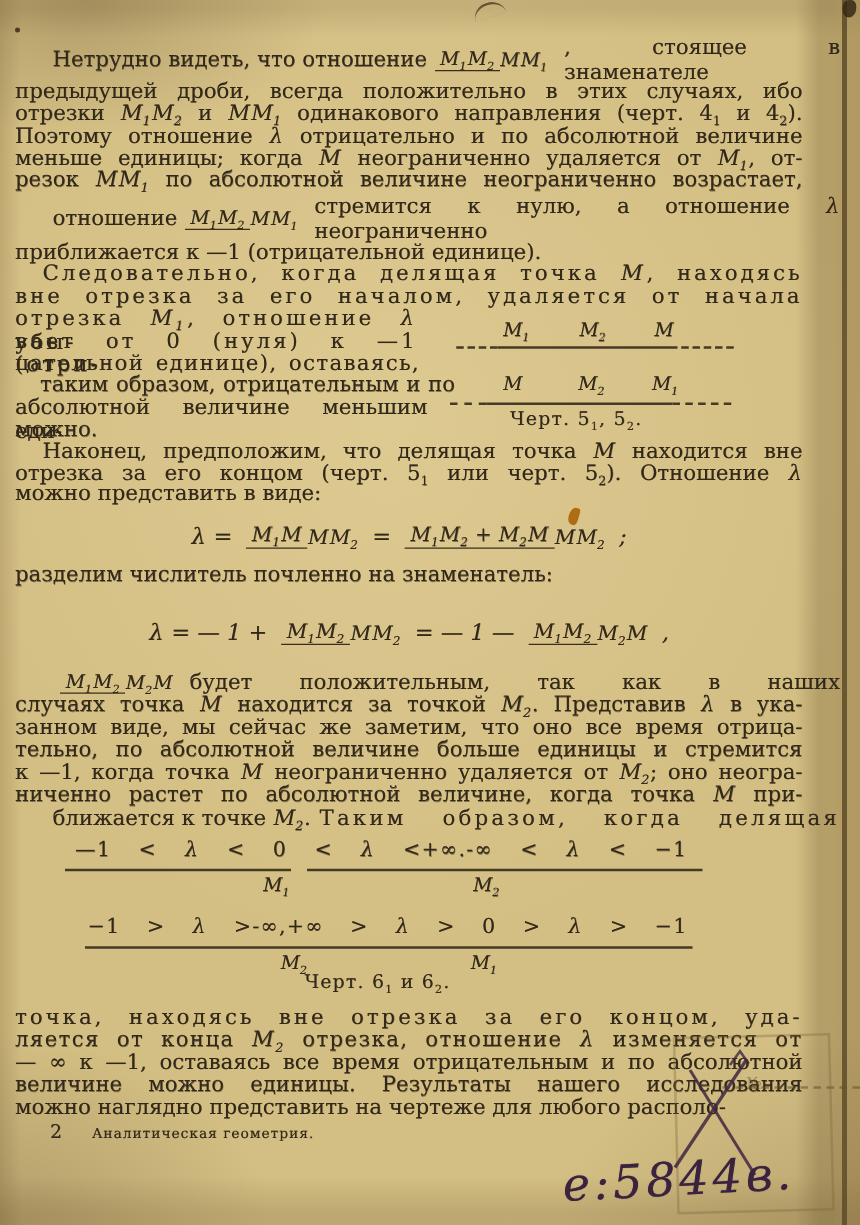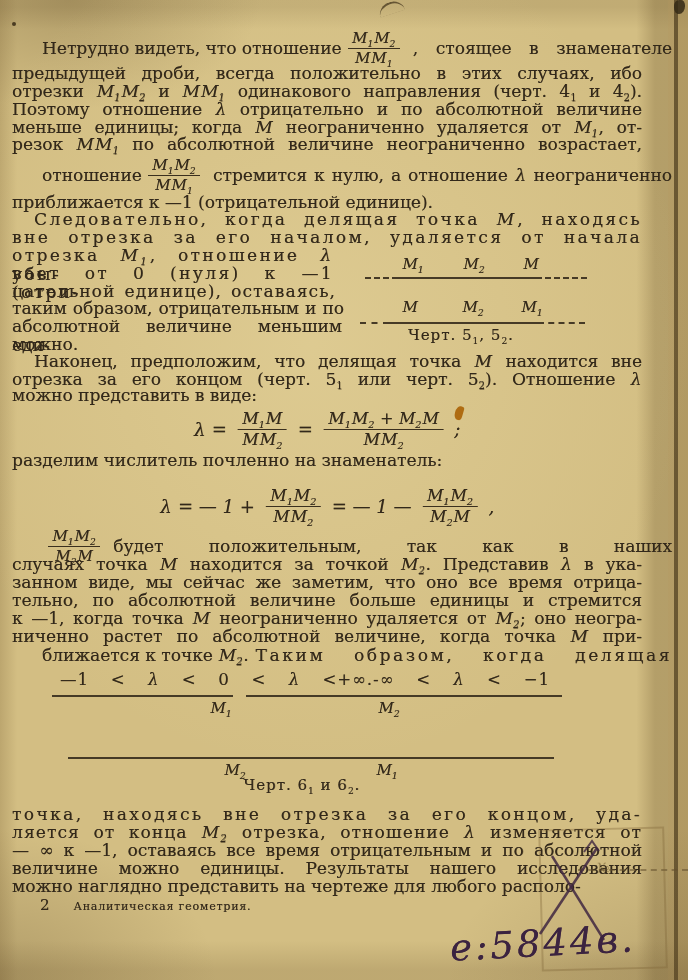--- a/index.html
+++ b/index.html
@@ -18,25 +18,25 @@
       #d3be83;
   }
   .content{position:absolute;left:12px;top:0;width:630px;height:100%;
     text-shadow:.3px .2px 0 rgba(45,34,18,.5);}
   .ln{position:absolute;left:0;width:100%;font-size:17px;line-height:19px;
       text-align:justify;text-align-last:justify;}
   .ln.last{text-align-last:left;}
   .ln.ind{text-indent:22px;}
   .ln.sp{letter-spacing:2.4px;word-spacing:4px;}
   .ln.sp2{letter-spacing:1.1px;word-spacing:2px;}
-  .ln.w322{width:322px;} .ln.w324{width:324px;} .ln.w332{width:332px;} .ln.w330{width:330px;}
+  .ln.w322{width:322px;} .ln.w324{width:324px;} .ln.w332{width:332px;margin-left:20px;} .ln.w330{width:330px;}
   .fx{position:absolute;left:0;width:100%;display:flex;align-items:center;font-size:17px;margin-left:30px;}
   .fx .flexfill{flex:1;text-align:justify;text-align-last:justify;margin-left:7px;}
   .fx .lead{white-space:nowrap;}
-  .frac{display:inline-flex;flex-direction:column;align-items:center;
+  .frac{display:inline-flex;flex-direction:row;align-items:center;
         font-size:15px;line-height:1.12;margin:0 6px;font-style:italic;}
   .frac .num{padding:0 4px 1px;border-bottom:1.4px solid #3a2f1e;}
   .frac .den{padding-top:1px;}
   .formula{position:absolute;left:50%;transform:translateX(-50%);display:flex;
            align-items:center;font-size:18px;font-style:italic;white-space:nowrap;}
   .formula .frac{font-size:16px;}
   .formula .fpart{margin:0 5px;}
   sub{font-size:60%;line-height:0;}
   .mv{font-style:italic;padding:0 .5px;}
   
@@ -191,20 +191,21 @@
     <div class="fx" style="top:645px;height:20px">
       <span class="lead">ближается к точке <i class="mv">M<sub>2</sub></i>.</span>
       <span class="flexfill" style="letter-spacing:2.6px">Таким образом, когда делящая</span>
     </div>
 
     <div class="fig6">
       <div class="f6row" style="left:20px;top:0;width:490px">—1 &lt; <i class="mv">λ</i> &lt; 0 &lt; <i class="mv">λ</i> &lt;+∞.-∞ &lt; <i class="mv">λ</i> &lt; −1</div>
       <div class="f6rule1"></div>
       <span class="f6lab" style="left:170px;top:29px"><i class="mv">M<sub>1</sub></i></span>
       <span class="f6lab" style="left:338px;top:29px"><i class="mv">M<sub>2</sub></i></span>
+      <div class="f6row" style="left:30px;top:61px;width:480px">−1 &gt; <i class="mv">λ</i> &gt;-∞,+∞ &gt; <i class="mv">λ</i> &gt; 0 &gt; <i class="mv">λ</i> &gt; −1</div>
       <div class="f6rule2"></div>
       <span class="f6lab" style="left:184px;top:91px"><i class="mv">M<sub>2</sub></i></span>
       <span class="f6lab" style="left:336px;top:91px"><i class="mv">M<sub>1</sub></i></span>
       <div class="f6cap figcap">Черт. 6<sub>1</sub> и 6<sub>2</sub>.</div>
     </div>
 
     <div class="ln sp" style="top:805px">точка, находясь вне отрезка за его концом, уда-</div>
     <div class="ln sp2" style="top:823px">ляется от конца <i class="mv">M<sub>2</sub></i> отрезка, отношение <i class="mv">λ</i> изменяется от</div>
     <div class="ln" style="top:841px">— ∞ к —1, оставаясь все время отрицательным и по абсолютной</div>
     <div class="ln" style="top:859px">величине можно единицы. Результаты нашего исследования</div>

